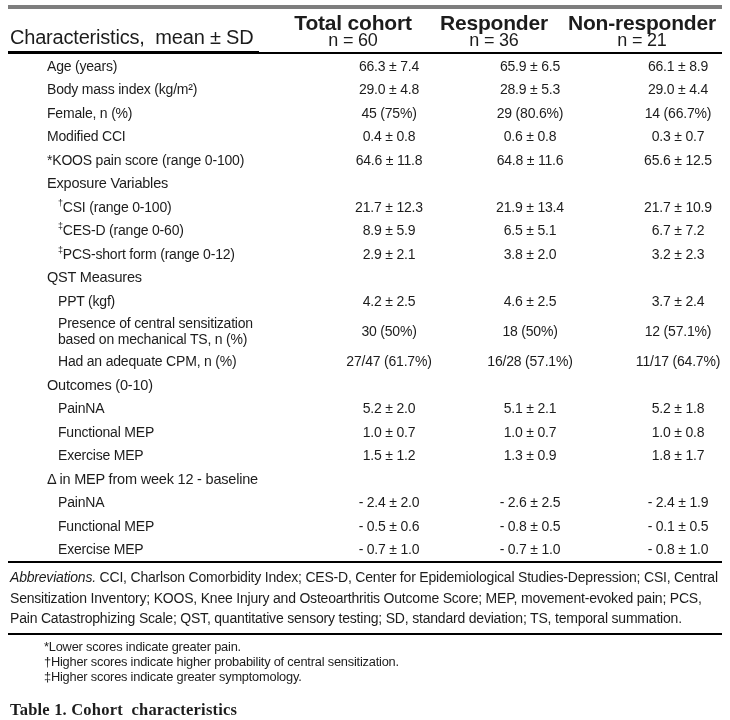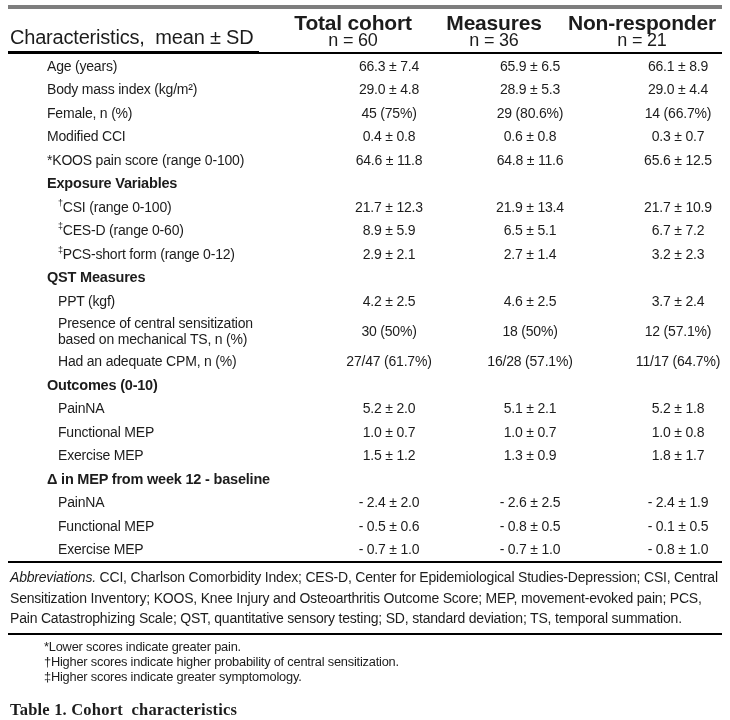--- a/index.html
+++ b/index.html
@@ -47,21 +47,21 @@
   .trow{
     display:grid;
     grid-template-columns:272px 146px 136px 160px;
     align-items:center;
     height:23.5px;
     font-size:14px;
     box-sizing:border-box;
     margin-left:36px;
   }
   .trow.double{height:37px;}
-  .trow.section{font-weight:bold;font-size:14.5px;}
+  .trow.section{font-weight:normal;font-size:14.5px;}
   .tlabel{padding-left:3px;line-height:16px;}
   .tlabel.indent{padding-left:14px;}
   .tlabel sup{font-size:9px;line-height:0;}
   .tval{text-align:center;}
 
   
   .abbr{
     border-top:2.5px solid #000;
     padding:4px 2px 4px 2px;
     font-size:14px;
@@ -92,21 +92,21 @@
 
   <div class="content">
 
     <div class="hdr">
       <div class="hdr-label">Characteristics,  mean ± SD</div>
       <div class="hdr-col">
         <div class="hdr-title">Total cohort</div>
         <div class="hdr-n">n = 60</div>
       </div>
       <div class="hdr-col">
-        <div class="hdr-title">Measures</div>
+        <div class="hdr-title">Responder</div>
         <div class="hdr-n">n = 36</div>
       </div>
       <div class="hdr-col">
         <div class="hdr-title">Non-responder</div>
         <div class="hdr-n">n = 21</div>
       </div>
     </div>
 
     <div>
         <div class="trow">
@@ -150,21 +150,21 @@
         </div>
         <div class="trow">
           <div class="tlabel indent"><sup>‡</sup><span>CES-D (range 0-60)</span></div>
           <div class="tval">8.9 ± 5.9</div>
           <div class="tval">6.5 ± 5.1</div>
           <div class="tval">6.7 ± 7.2</div>
         </div>
         <div class="trow">
           <div class="tlabel indent"><sup>‡</sup><span>PCS-short form (range 0-12)</span></div>
           <div class="tval">2.9 ± 2.1</div>
-          <div class="tval">2.7 ± 1.4</div>
+          <div class="tval">3.8 ± 2.0</div>
           <div class="tval">3.2 ± 2.3</div>
         </div>
         <div class="trow section">
           <div class="tlabel"><span>QST Measures</span></div>
         </div>
         <div class="trow">
           <div class="tlabel indent"><span>PPT (kgf)</span></div>
           <div class="tval">4.2 ± 2.5</div>
           <div class="tval">4.6 ± 2.5</div>
           <div class="tval">3.7 ± 2.4</div>

